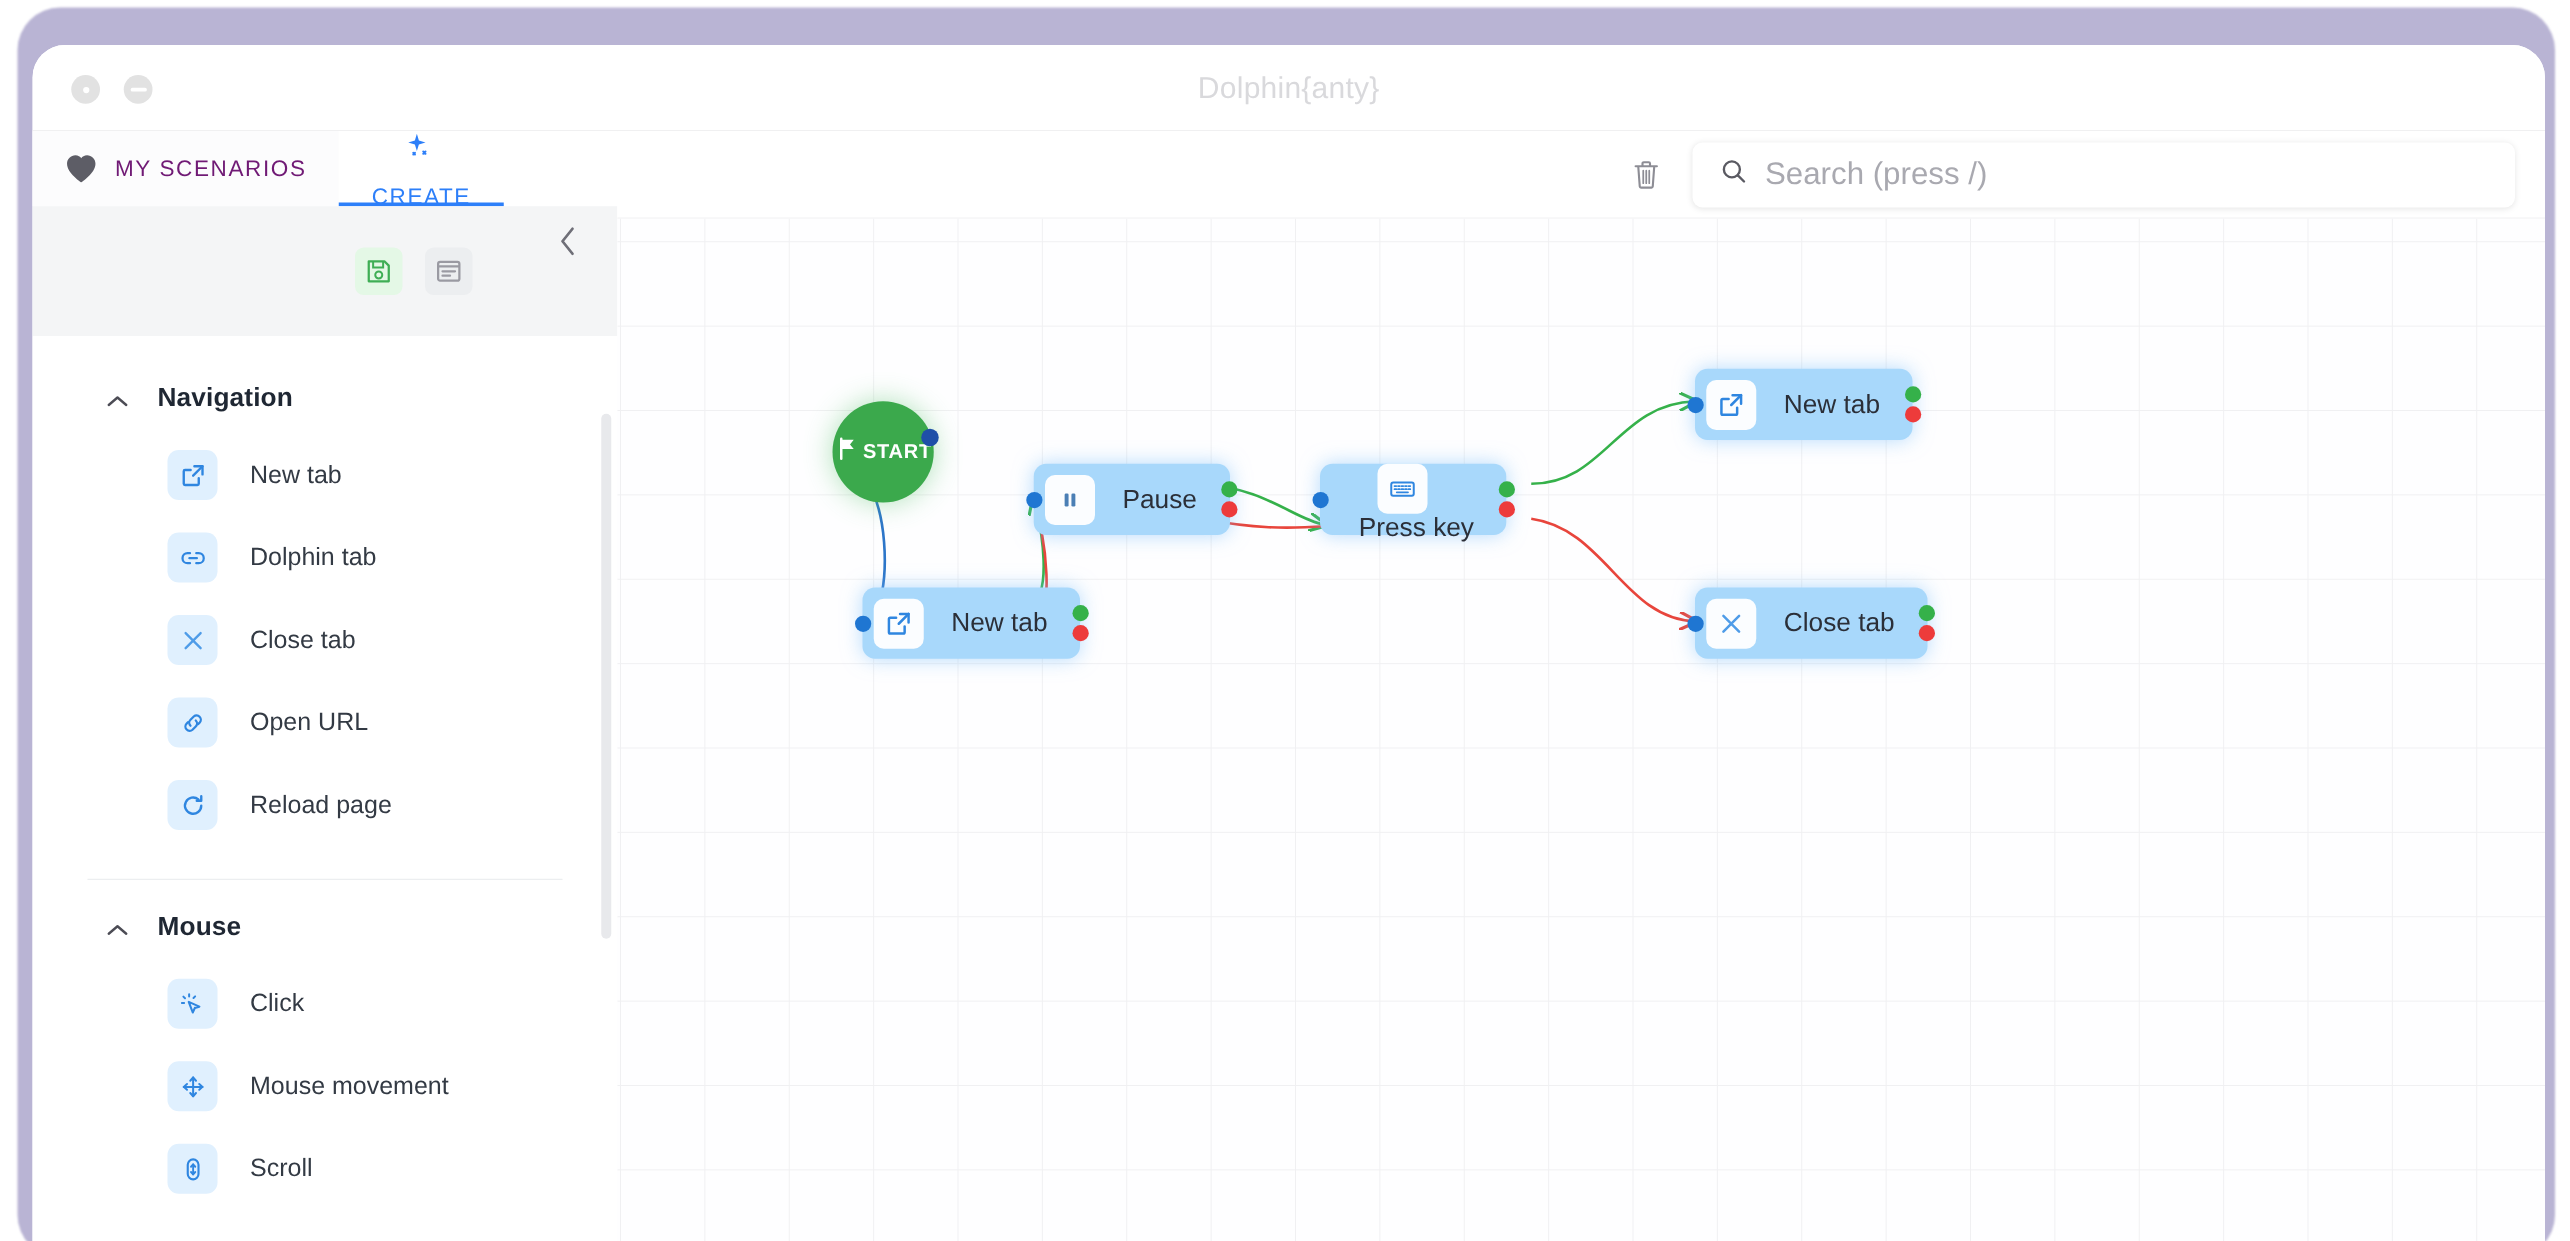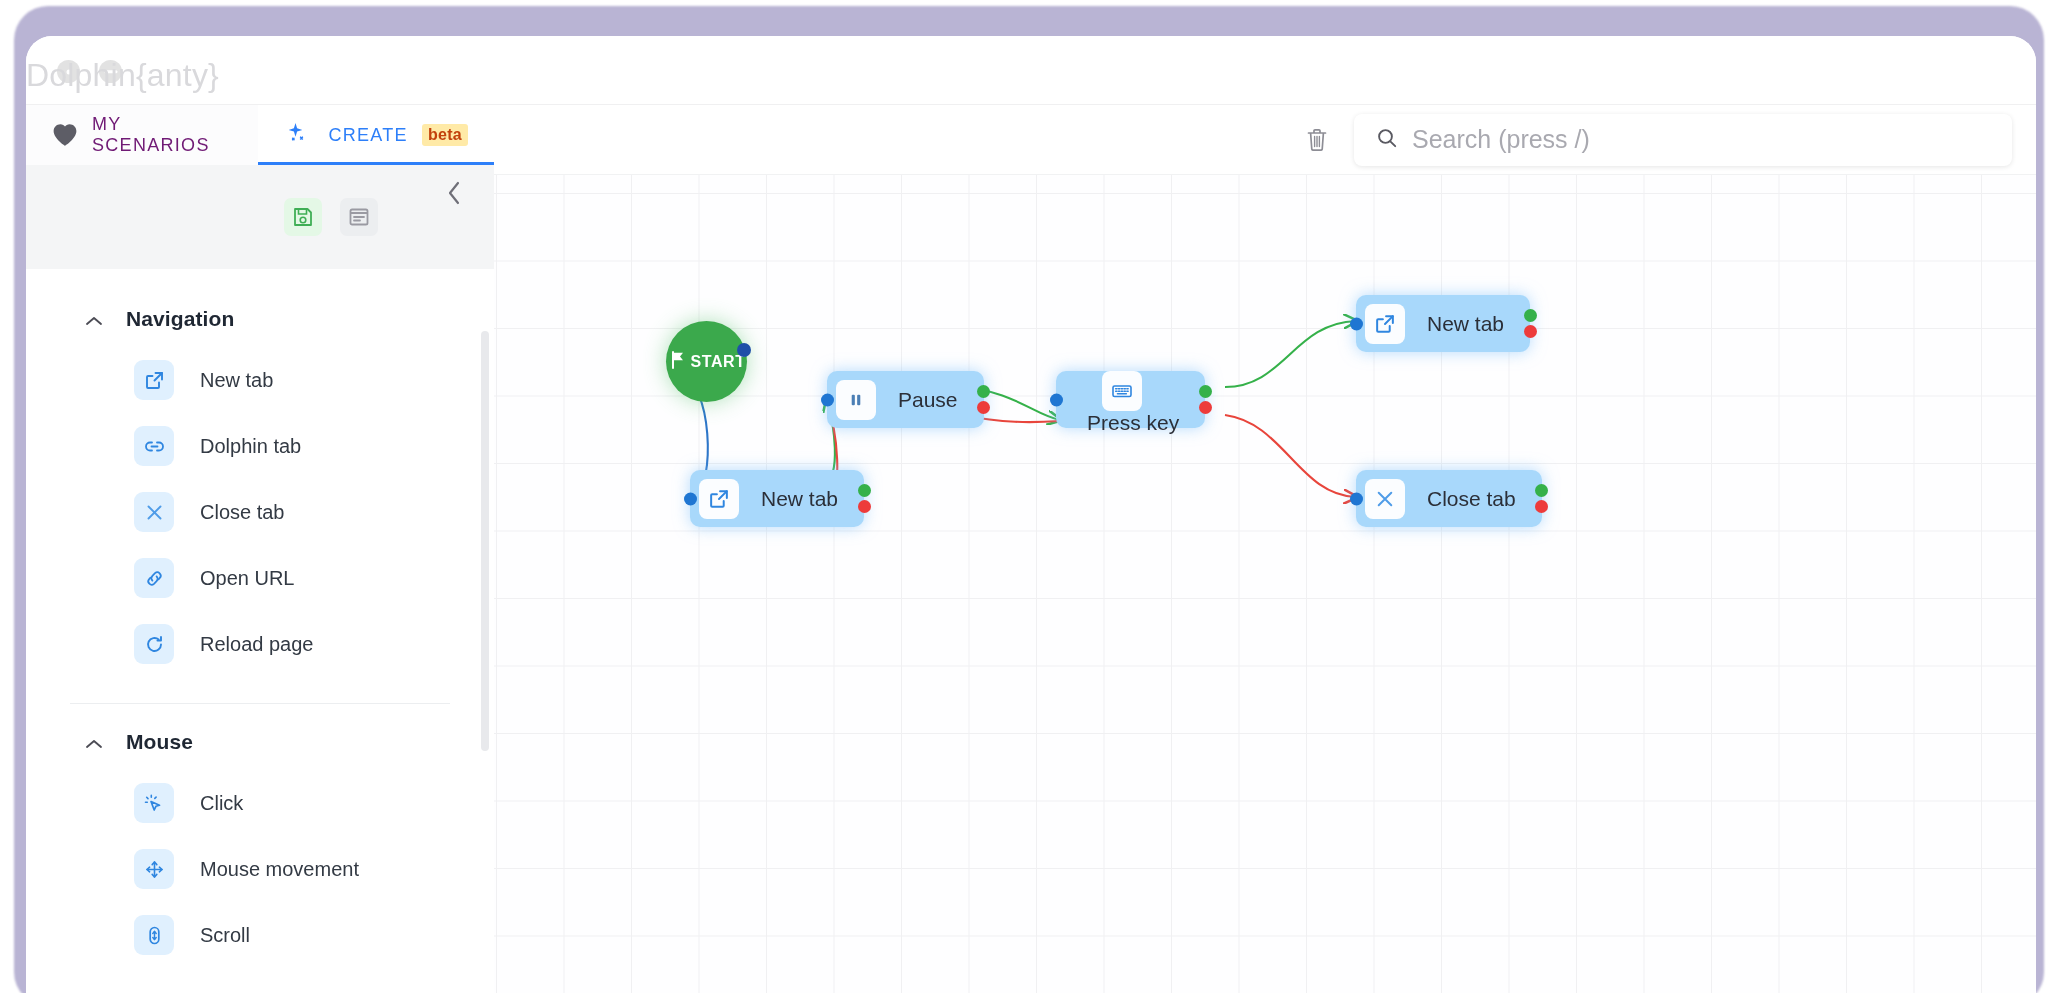--- a/index.html
+++ b/index.html
@@ -76,21 +76,22 @@
     transform: translate(-50%,-50%);
     width: 13px; height: 3.5px;
     border-radius: 2px;
     background: #ffffff;
   }
 
   #window-title {
     position: absolute;
     left: 0; right: 0;
     top: 21px;
-    font-size: 32px;
+    text-align: center;
+    font-size: 24px;
     color: #d9d9dc;
     letter-spacing: 0.2px;
     font-family: "Liberation Sans", sans-serif;
   }
 
   
   #body {
     position: relative;
     height: 906px;
     display: flex;
@@ -116,21 +117,21 @@
 
   .tab {
     display: flex;
     align-items: center;
     gap: 14px;
     padding: 0 26px;
     cursor: pointer;
     position: relative;
     background: #fcfcfd;
   }
-  .tab.active { background: #ffffff; }
+  .tab.active { background: #ffffff; flex-direction: column; }
   .tab.active::after {
     content: "";
     position: absolute;
     left: 0; right: 0; bottom: 0;
     height: 3px;
     background: #2d7ff9;
   }
 
   .tab-label {
     font-size: 18px;

